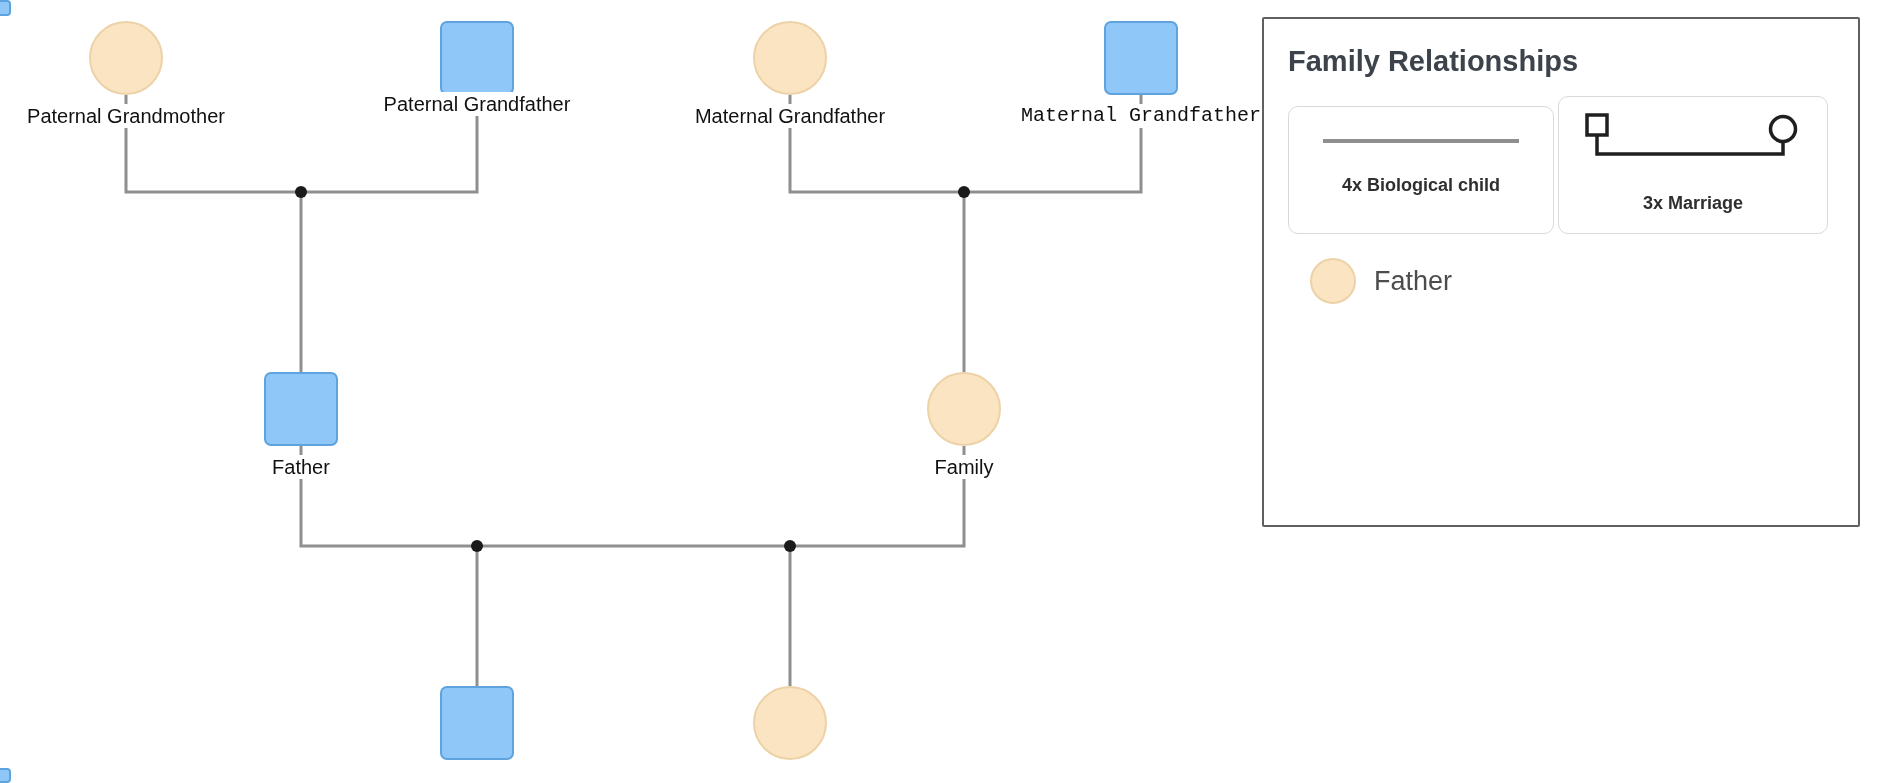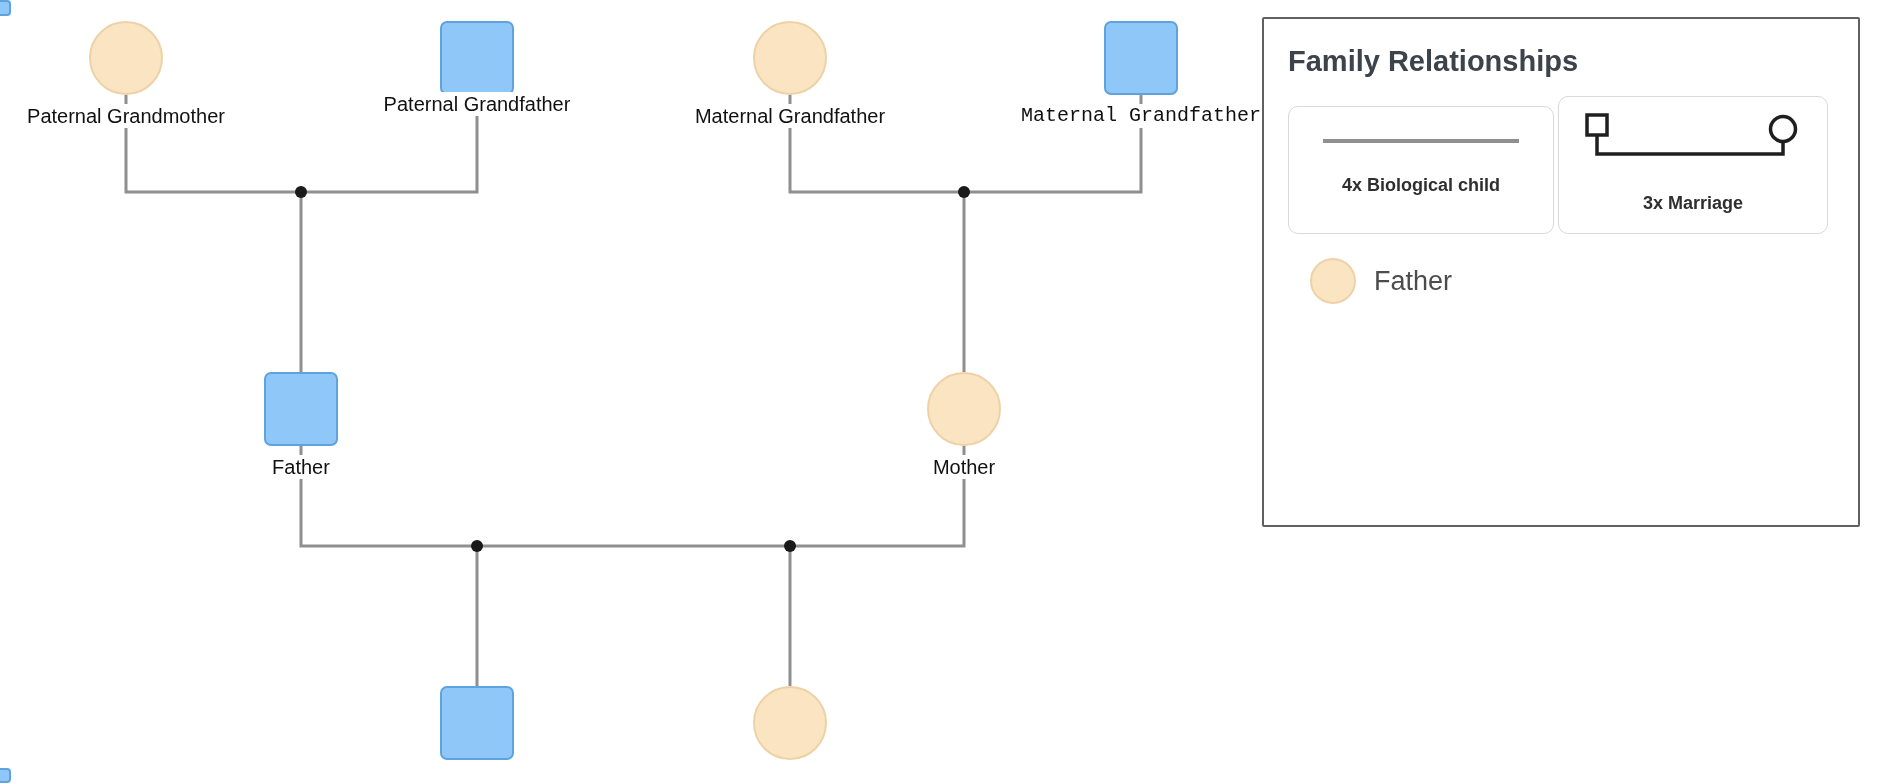--- a/index.html
+++ b/index.html
@@ -153,21 +153,21 @@
       <div class="person-label" style="left: -34px; top: 104px;">Paternal Grandmother</div>
       <div class="person male" style="left: 440px; top: 21px;"></div>
       <div class="person-label" style="left: 317px; top: 92px;">Paternal Grandfather</div>
       <div class="person female" style="left: 753px; top: 21px;"></div>
       <div class="person-label" style="left: 630px; top: 104px;">Maternal Grandfather</div>
       <div class="person male" style="left: 1104px; top: 21px;"></div>
       <div class="person-label" style="left: 981px; top: 104px; font-family: Liberation Mono, monospace;">Maternal Grandfather</div>
       <div class="person male" style="left: 264px; top: 372px;"></div>
       <div class="person-label" style="left: 141px; top: 455px;">Father</div>
       <div class="person female" style="left: 927px; top: 372px;"></div>
-      <div class="person-label" style="left: 804px; top: 455px;">Mother</div>
+      <div class="person-label" style="left: 804px; top: 455px;">Family</div>
       <div class="person male" style="left: 440px; top: 686px;"></div>
       <div class="person female" style="left: 753px; top: 686px;"></div>
       <div class="node-fragment" style="left: 0px; top: 0px; width: 11px; height: 16px;"></div>
       <div class="node-fragment" style="left: 0px; top: 768px; width: 11px; height: 15px;"></div>
     </div>
 </div>
 
 <aside id="legend-panel">
   <h2 class="legend-title">Family Relationships</h2>
 

